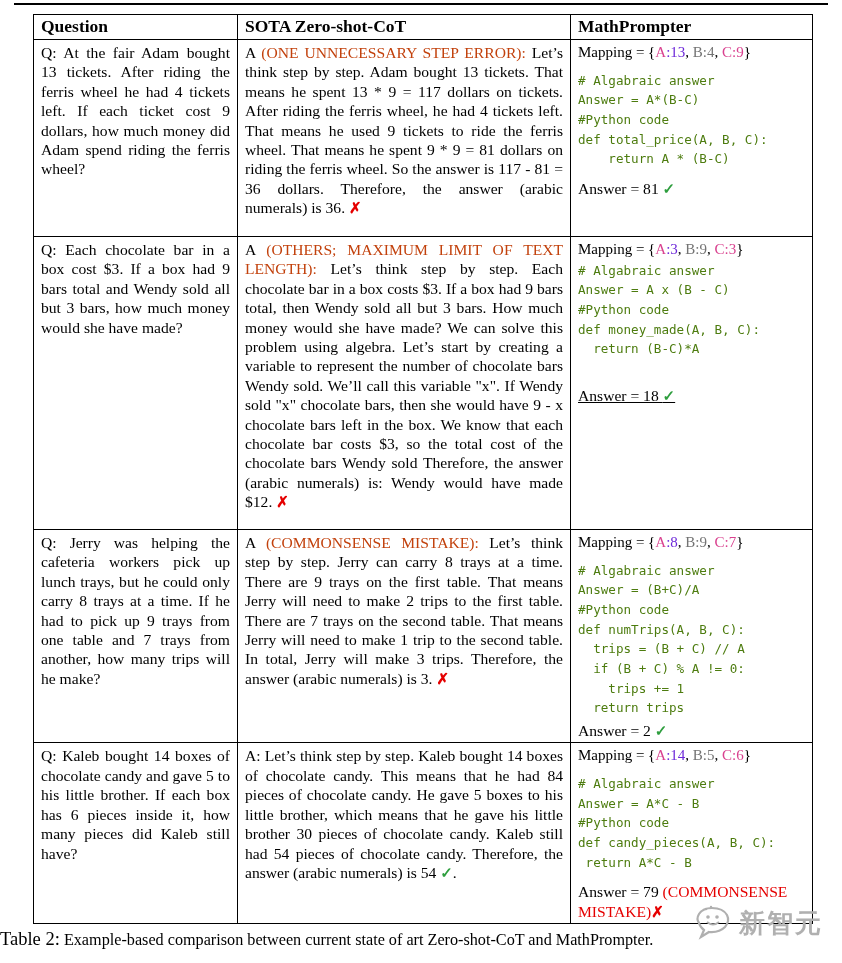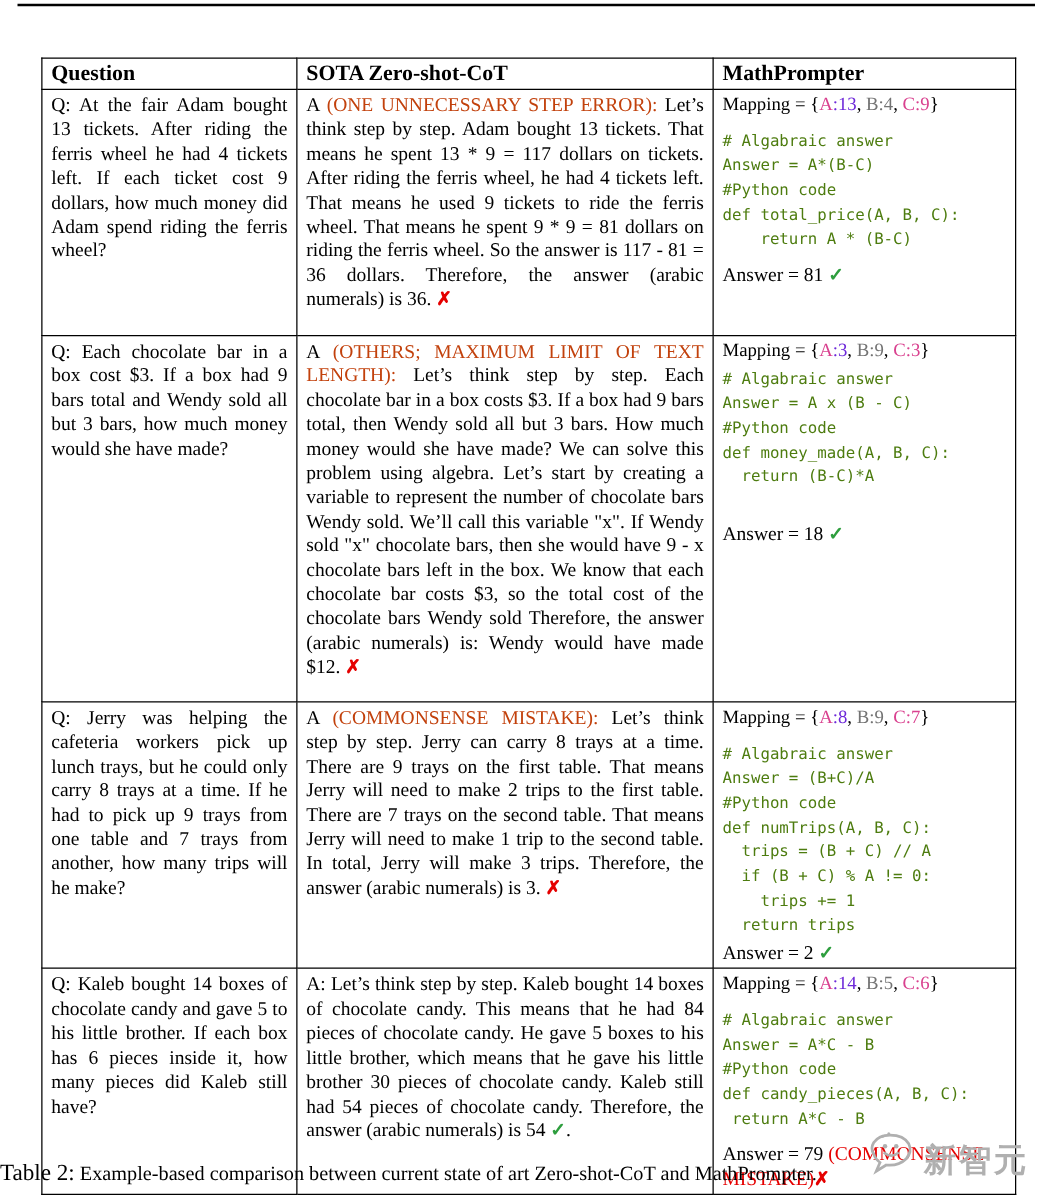--- a/index.html
+++ b/index.html
@@ -3,21 +3,21 @@
 <meta charset="utf-8">
 <style>
   * { margin:0; padding:0; box-sizing:border-box; }
   html,body { width:842px; height:963px; background:#ffffff; overflow:hidden;
     font-family:"Liberation Serif", serif; color:#000; }
   .page { position:relative; width:842px; height:963px; background:#fff; }
 
   .top-rule { position:absolute; top:3px; left:14px; width:814px; height:2px; background:#000; }
 
   table.cmp { position:absolute; top:14px; left:33px; width:779px;
-    border-collapse:collapse; table-layout:fixed;margin-top:32px; }
+    border-collapse:collapse; table-layout:fixed; }
   table.cmp th, table.cmp td { border:1.6px solid #000; vertical-align:top; }
   col.c1 { width:204px; } col.c2 { width:333px; } col.c3 { width:242px; }
 
   th { font-size:17.5px; font-weight:bold; text-align:left; padding:1px 7px 2px 7px; height:25px; }
 
   td { font-size:15.6px; line-height:1.245; padding:3px 7px 2px 7px; }
   td.q { text-align:justify; }
   td.s { text-align:justify; }
   tr.r1 { height:197px; } tr.r2 { height:293px; } tr.r3 { height:211px; } tr.r4 { height:176px; }
 
@@ -29,29 +29,29 @@
   .map-pink { color:#d9418f; }
   .map-blue { color:#6d28d9; }
   .map-navy { color:#737373; }
 
   pre.code { font-family:"DejaVu Sans Mono", monospace; font-size:12.6px;
     line-height:1.56; color:#4d7c0f; white-space:pre; margin:9px 0 0 0; }
   tr.r2 pre.code { margin-top:2px; }
 
   .ansline { margin-top:10px; font-size:15.6px; }
   tr.r3 .ansline { margin-top:3px; }
-  tr.r2 .ansline { margin-top:27px; }
+  tr.r2 .ansline { margin-top:27px;text-decoration:underline; }
   .ans-err { color:#e50000; }
 
   .caption { position:absolute; top:929px; left:0; width:842px; text-align:left;
     white-space:nowrap; }
   .caption-label { font-size:18.5px; }
   .caption-text { font-size:16.2px; }
 
-  .watermark { position:absolute; top:901px; left:693px; display:flex; align-items:flex-end;
+  .watermark { position:absolute; top:901px; left:693px; display:flex; align-items:center;
     gap:4px; color:#a9a9a9; }
   .watermark .wm-text { font-size:26px; font-weight:bold; letter-spacing:2px;
     color:#b0b0b0; font-family:"DejaVu Sans", sans-serif; }
 </style>
 </head>
 <body>
 
 <div class="page">
   <div class="top-rule"></div>
 

